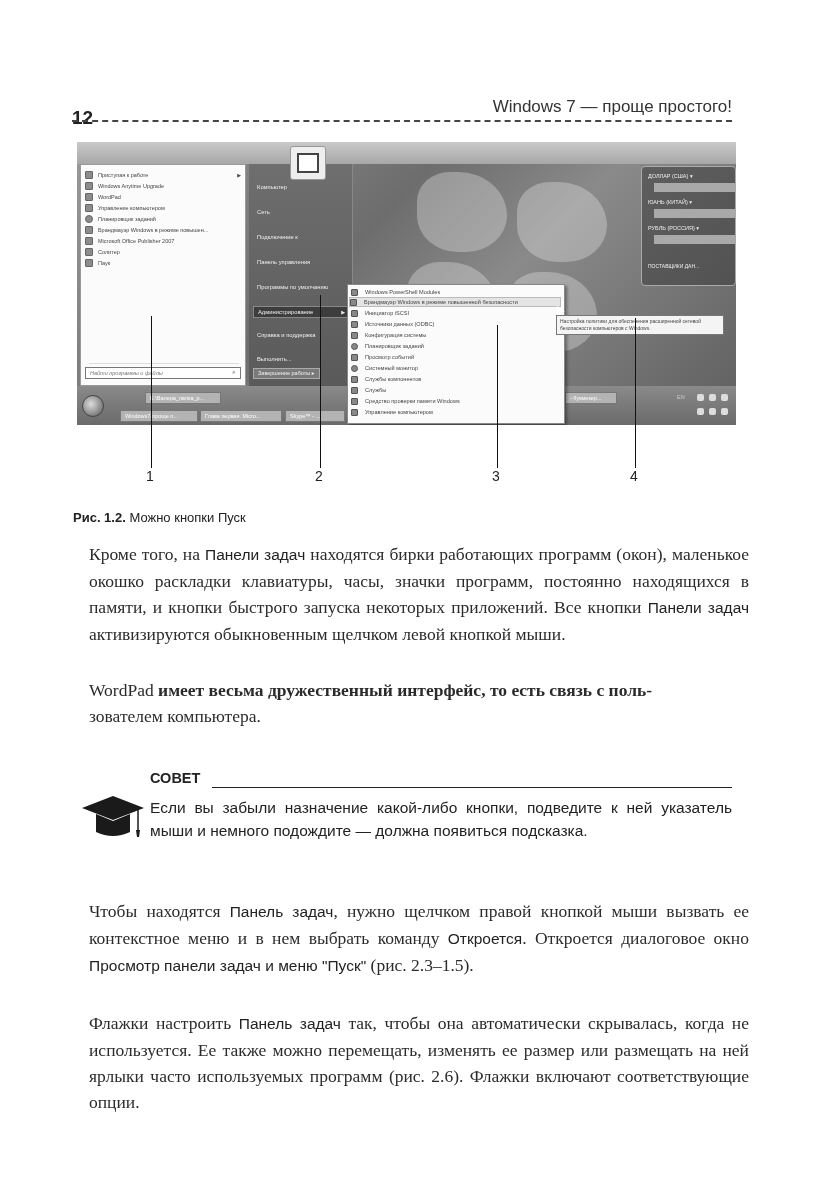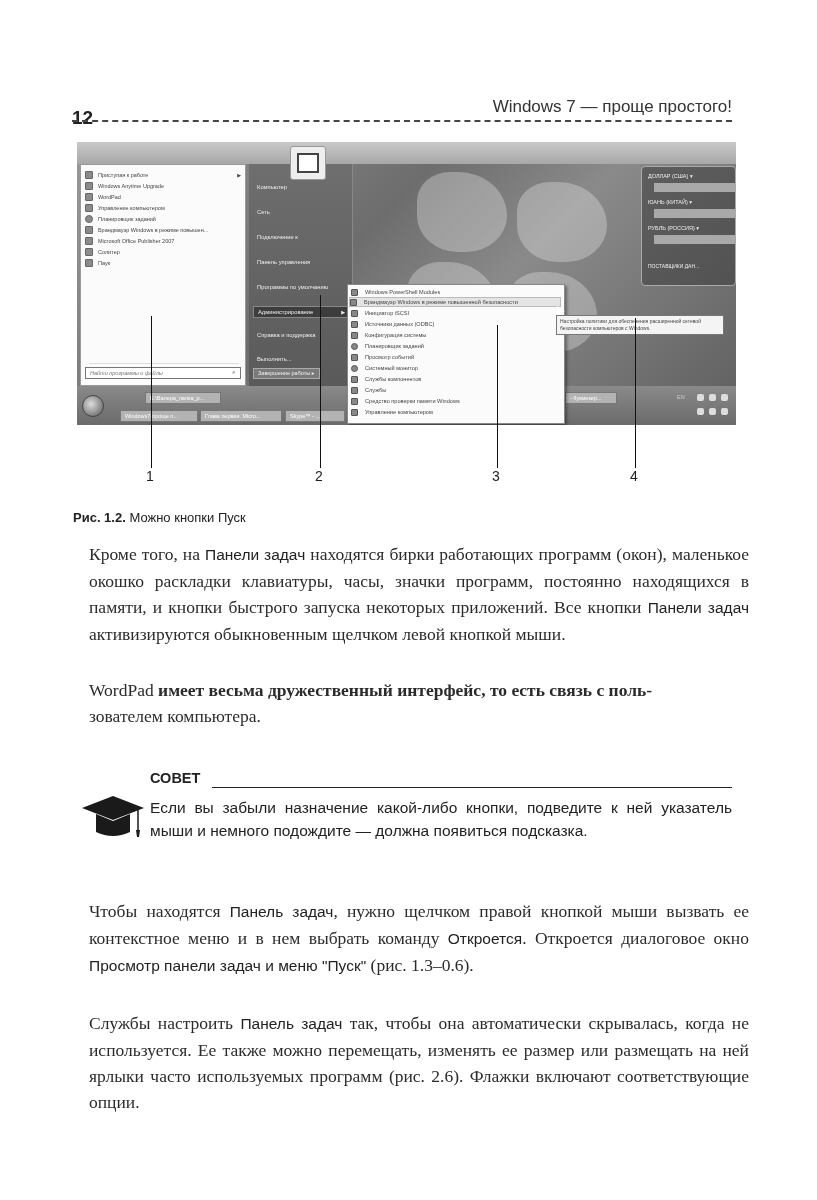--- a/index.html
+++ b/index.html
@@ -250,15 +250,15 @@
     <polygon points="0,18 31,6 62,18 31,30" fill="#1a1a1a"></polygon>
     <path d="M14,24 L14,42 Q31,50 48,42 L48,24 L31,31 Z" fill="#1a1a1a"></path>
     <line x1="56" y1="20" x2="56" y2="40" stroke="#1a1a1a" stroke-width="1.5"></line>
     <polygon points="54,40 58,40 57,47 55,47" fill="#1a1a1a"></polygon>
   </svg>
   <span class="tip-title">СОВЕТ</span>
   <div class="tip-rule"></div>
   <p class="tip-text">Если вы забыли назначение какой-либо кнопки, подведите к ней указатель мыши и немного подождите — должна появиться подсказка.</p>
 </div>
 
-<p class="para" style="top:898px"><span>Чтобы находятся </span><span class="mono">Панель задач</span><span>, нужно щелчком правой кнопкой мыши вызвать ее контекстное меню и в нем выбрать команду </span><span class="mono">Откроется</span><span>. Откроется диалоговое окно </span><span class="mono">Просмотр панели задач и меню "Пуск"</span><span> (рис. 1.3–0.6).</span></p>
-
-<p class="para" style="top:1010px"><span>Службы настроить </span><span class="mono">Панель задач</span><span> так, чтобы она автоматически скрывалась, когда не используется. Ее также можно перемещать, изменять ее размер или размещать на ней ярлыки часто используемых программ (рис. 2.6). Флажки включают соответствующие опции.</span></p>
+<p class="para" style="top:898px"><span>Чтобы находятся </span><span class="mono">Панель задач</span><span>, нужно щелчком правой кнопкой мыши вызвать ее контекстное меню и в нем выбрать команду </span><span class="mono">Откроется</span><span>. Откроется диалоговое окно </span><span class="mono">Просмотр панели задач и меню "Пуск"</span><span> (рис. 2.3–1.5).</span></p>
+
+<p class="para" style="top:1010px"><span>Флажки настроить </span><span class="mono">Панель задач</span><span> так, чтобы она автоматически скрывалась, когда не используется. Ее также можно перемещать, изменять ее размер или размещать на ней ярлыки часто используемых программ (рис. 2.6). Флажки включают соответствующие опции.</span></p>
 
 </body></html>

